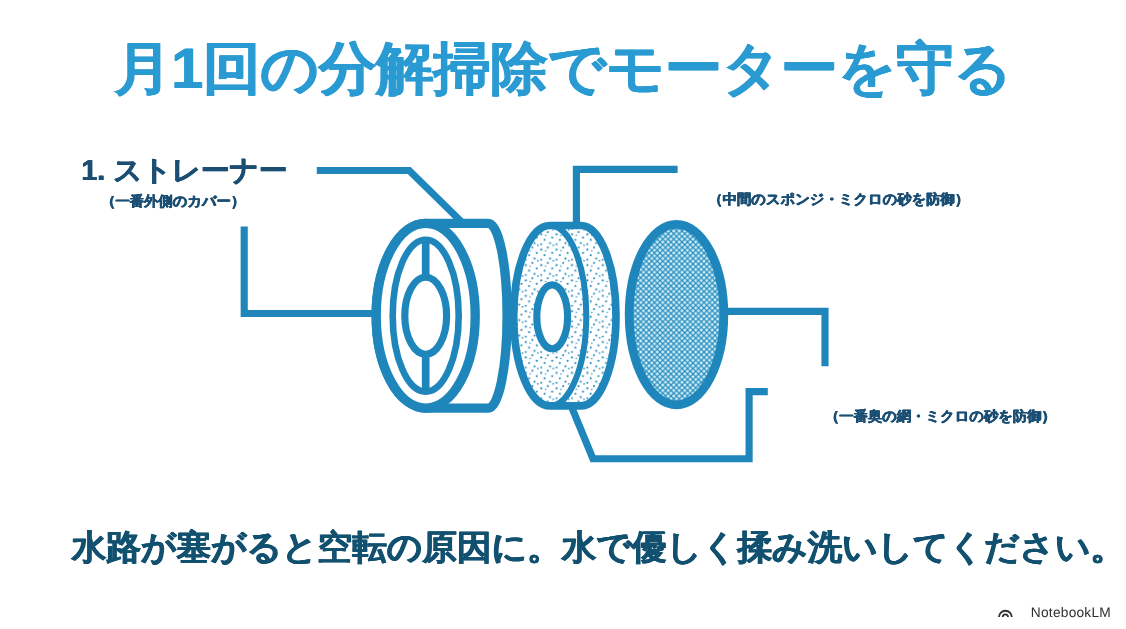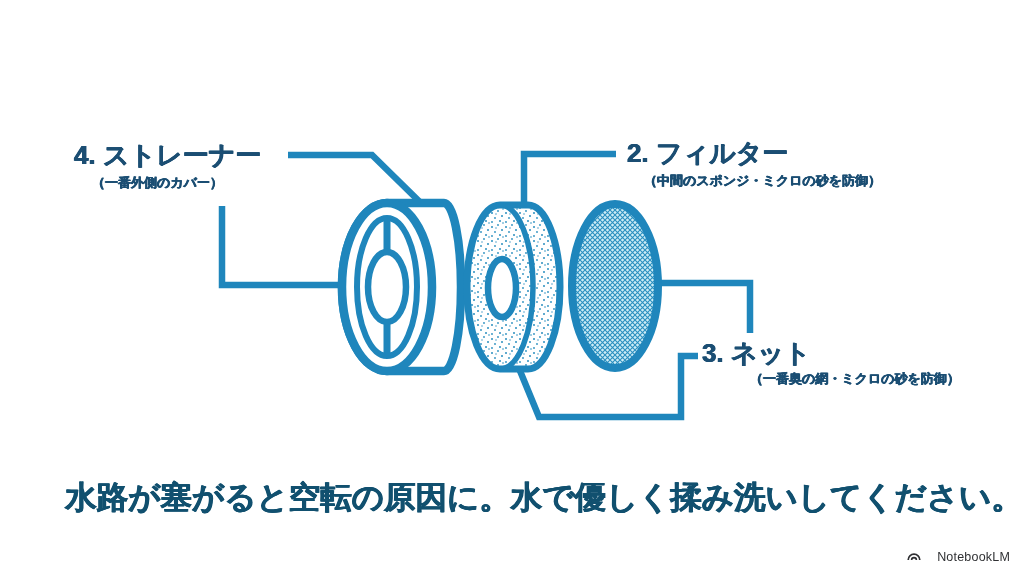--- a/index.html
+++ b/index.html
@@ -41,33 +41,34 @@
     text-align:center;
     font-size:31.5px;line-height:1.2;
     font-weight:900;
     color:#11506f;
     text-shadow:0.5px 0 0 currentColor,-0.5px 0 0 currentColor;
     white-space:nowrap;
     padding-left:32px;
   }
   .watermark{
     position:absolute;right:14px;top:550px;
-    display:flex;align-items:flex-start;gap:16px;
+    display:flex;align-items:center;gap:16px;
     color:#2f3033;
     font-size:12.5px;
     font-weight:500;
     letter-spacing:0.2px;
   }
   .watermark svg{display:block;}
 </style>
 </head>
 <body>
 
 <div class="slide">
 
+  <div class="title">月1回の分解掃除でモーターを守る</div>
 
   <svg class="diagram-svg" width="1024" height="572" viewBox="0 0 1024 572">
     <defs>
       <pattern id="stipple" width="14" height="14" patternUnits="userSpaceOnUse">
         <rect width="14" height="14" fill="#ffffff"></rect>
         <circle cx="2" cy="3" r="1" fill="#2a8fc0"></circle>
         <circle cx="8" cy="1" r="0.9" fill="#2a8fc0"></circle>
         <circle cx="12" cy="6" r="1" fill="#2a8fc0"></circle>
         <circle cx="5" cy="8" r="0.9" fill="#2a8fc0"></circle>
         <circle cx="10" cy="11" r="1" fill="#2a8fc0"></circle>
@@ -101,27 +102,25 @@
       <path d="M 500 205 L 528 205 A 32 82 0 0 1 528 369 L 500 369 A 33 82 0 0 1 500 205 Z" fill="url(#stipple)" stroke="#1f86bc" stroke-width="7"></path>
       <path d="M 500 205 A 33 82 0 0 1 500 369" fill="none" stroke="#1f86bc" stroke-width="5.5"></path>
       <ellipse cx="502" cy="288" rx="14" ry="29" fill="#ffffff" stroke="#1f86bc" stroke-width="6.5"></ellipse>
     </g>
 
     <g>
       <ellipse cx="615" cy="286" rx="43" ry="82" fill="url(#mesh)" stroke="#1f86bc" stroke-width="8"></ellipse>
     </g>
   </svg>
 
-  <div class="part-label pl-title p1t">4. ストレーナー</div>
+  <div class="part-label pl-title p1t">1. ストレーナー</div>
   <div class="part-label pl-desc p1d">（一番外側のカバー）</div>
 
-  <div class="part-label pl-title p2t">2. フィルター</div>
   <div class="part-label pl-desc p2d">（中間のスポンジ・ミクロの砂を防御）</div>
 
-  <div class="part-label pl-title p3t">3. ネット</div>
   <div class="part-label pl-desc p3d">（一番奥の網・ミクロの砂を防御）</div>
 
   <div class="footer">水路が塞がると空転の原因に。水で優しく揉み洗いしてください。</div>
 
   <div class="watermark">
     <svg width="14" height="12" viewBox="0 0 14 12">
       <path d="M1.2 10 A5.8 5.8 0 0 1 12.8 10" fill="none" stroke="#2f3033" stroke-width="1.7"></path>
       <path d="M4.6 10 A2.4 2.4 0 0 1 9.4 10" fill="none" stroke="#2f3033" stroke-width="1.6"></path>
     </svg>
     <span>NotebookLM</span>

